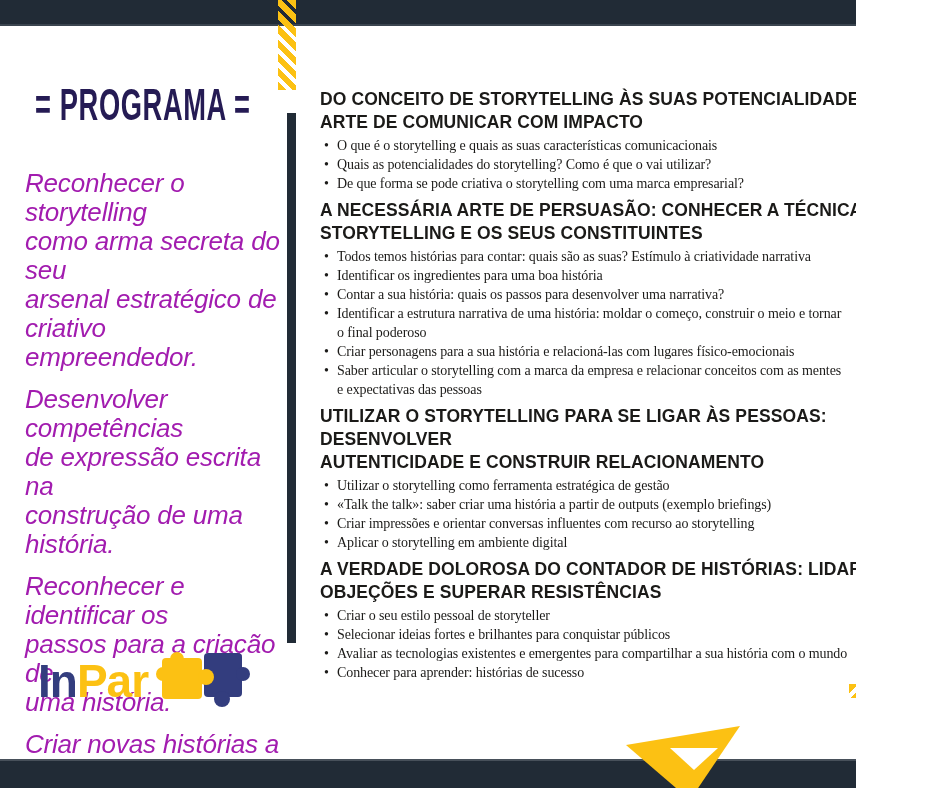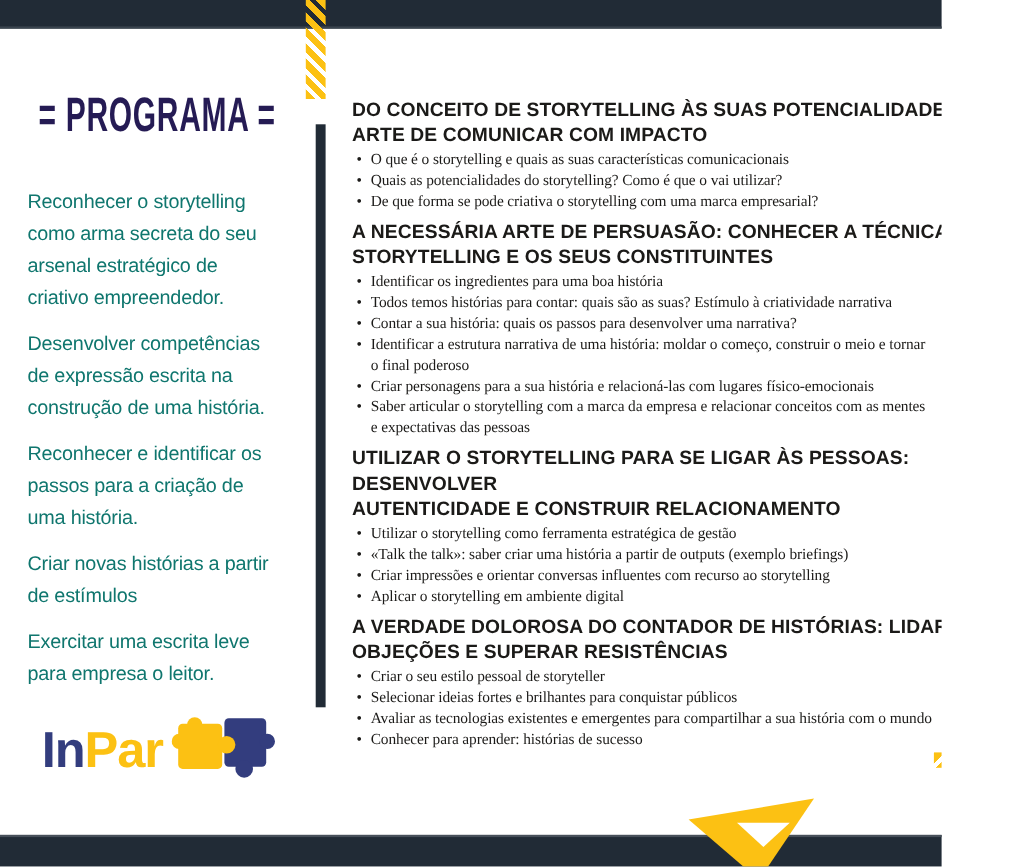--- a/index.html
+++ b/index.html
@@ -62,23 +62,24 @@
     transform-origin: left top;
     white-space: nowrap;
     letter-spacing: 1px;
   }
   .objectives {
     position: absolute; left: 25px; top: 169px;
     width: 256px;
   }
   .objectives p {
     margin: 0 0 13px 0;
-    font-size: 18px;
+    font-style: italic;
+    font-size: 26px;
     line-height: 29px;
-    color: #0f766e;
+    color: #a21caf;
     white-space: pre-line;
     letter-spacing: -0.2px;
   }
 
   
   .logo {
     position: absolute; left: 38px; top: 646px;
     display: flex; align-items: center;
   }
   .logo-text {
@@ -179,22 +180,22 @@
         <li>O que é o storytelling e quais as suas características comunicacionais</li>
         <li>Quais as potencialidades do storytelling? Como é que o vai utilizar?</li>
         <li>De que forma se pode criativa o storytelling com uma marca empresarial?</li>
       </ul>
     </section>
 
     <section>
       <h2>A NECESSÁRIA ARTE DE PERSUASÃO: CONHECER A TÉCNICA DO
 STORYTELLING E OS SEUS CONSTITUINTES</h2>
       <ul>
+        <li>Todos temos histórias para contar: quais são as suas? Estímulo à criatividade narrativa</li>
         <li>Identificar os ingredientes para uma boa história</li>
-        <li>Todos temos histórias para contar: quais são as suas? Estímulo à criatividade narrativa</li>
         <li>Contar a sua história: quais os passos para desenvolver uma narrativa?</li>
         <li>Identificar a estrutura narrativa de uma história: moldar o começo, construir o meio e tornar
 o final poderoso</li>
         <li>Criar personagens para a sua história e relacioná-las com lugares físico-emocionais</li>
         <li>Saber articular o storytelling com a marca da empresa e relacionar conceitos com as mentes
 e expectativas das pessoas</li>
       </ul>
     </section>
 
     <section>

